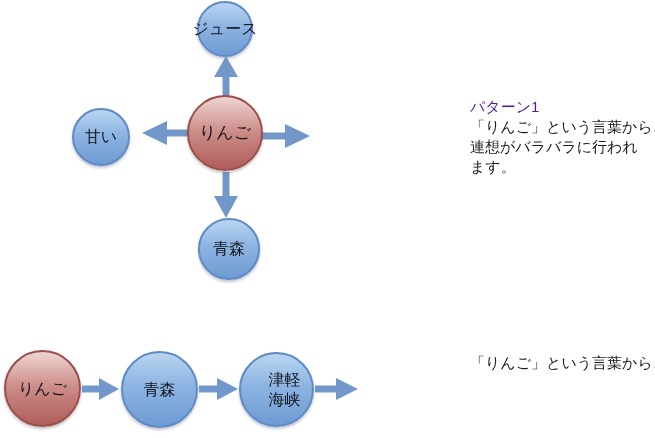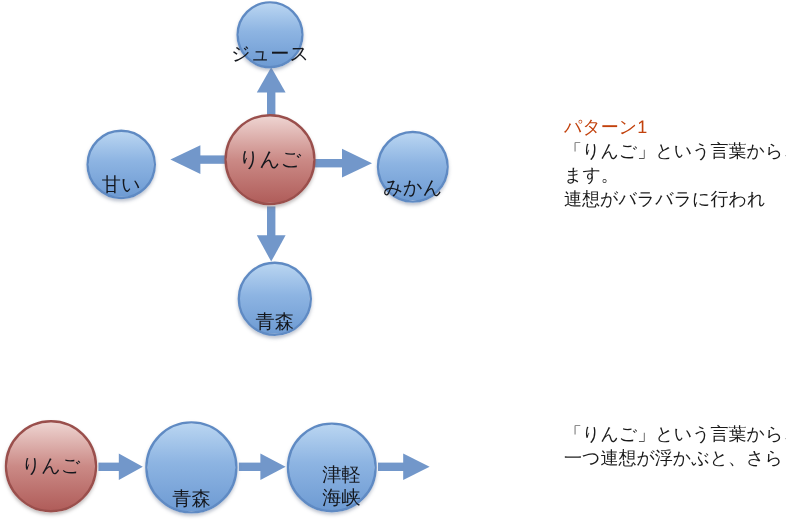--- a/index.html
+++ b/index.html
@@ -10,34 +10,33 @@
   .arrows{position:absolute;left:0;top:0;width:655px;height:438px;}
   .node{
     position:absolute;border-radius:50%;
     display:flex;align-items:center;justify-content:center;
     text-align:center;box-sizing:border-box;
   }
   .node.blue{
     background:linear-gradient(180deg,#b9d5f1 0%,#8db4e2 45%,#6e9bd3 100%);
     border:2px solid #5f8ac3;
     box-shadow:0 2px 3px rgba(110,125,150,0.45);
-    align-items:flex-end;
   }
   .node.red{
     background:linear-gradient(180deg,#eed4d1 0%,#cb8a86 50%,#b05d5a 100%);
     border:2px solid #9a4f4c;
     box-shadow:0 2px 3px rgba(120,110,110,0.45);
   }
   .nlabel{
     color:#14171d;font-size:16px;line-height:1.2;white-space:nowrap;
   }
   .node.center .nlabel{font-size:17px;}
   .ln{display:block;margin-left:16px;}
   .caption{position:absolute;width:186px;font-size:15px;line-height:20px;color:#1a1a1a;}
-  .cap-title{color:#c2410c;font-size:15px;line-height:20px;}
+  .cap-title{color:#4c1d95;font-size:15px;line-height:20px;}
   .cap-line{white-space:nowrap;}
 </style>
 </head>
 <body>
 
 <div class="stage">
 
   <svg class="arrows" viewBox="0 0 655 438" xmlns="http://www.w3.org/2000/svg">
 
     <g>
@@ -76,49 +75,45 @@
   </div>
 
   <div class="node blue" style="left:72px;top:108px;width:58px;height:58px">
     <span class="nlabel">甘い</span>
   </div>
 
   <div class="node red center" style="left:187px;top:95px;width:76px;height:76px">
     <span class="nlabel">りんご</span>
   </div>
 
-  <div class="node blue" style="left:314px;top:109px;width:60px;height:60px">
-    <span class="nlabel">みかん</span>
-  </div>
 
   <div class="node blue" style="left:198px;top:218px;width:62px;height:62px">
     <span class="nlabel">青森</span>
   </div>
 
   <div class="caption" style="left:470px;top:97px">
     <div class="cap-title">パターン1</div>
     <div class="cap-line">「りんご」という言葉から、</div>
+    <div class="cap-line">連想がバラバラに行われ</div>
     <div class="cap-line">ます。</div>
-    <div class="cap-line">連想がバラバラに行われ</div>
   </div>
 
   <div class="node red" style="left:4px;top:350px;width:77px;height:77px">
     <span class="nlabel">りんご</span>
   </div>
 
   <div class="node blue" style="left:121px;top:351px;width:77px;height:77px">
     <span class="nlabel">青森</span>
   </div>
 
   <div class="node blue" style="left:239px;top:352px;width:75px;height:75px">
     <span class="nlabel">
       <span class="ln">津軽</span>
       <span class="ln">海峡</span>
     </span>
   </div>
 
 
   <div class="caption" style="left:470px;top:353px">
     <div class="cap-line">「りんご」という言葉から、</div>
-    <div class="cap-line">一つ連想が浮かぶと、さら</div>
   </div>
 
 </div>
 
 </body></html>

